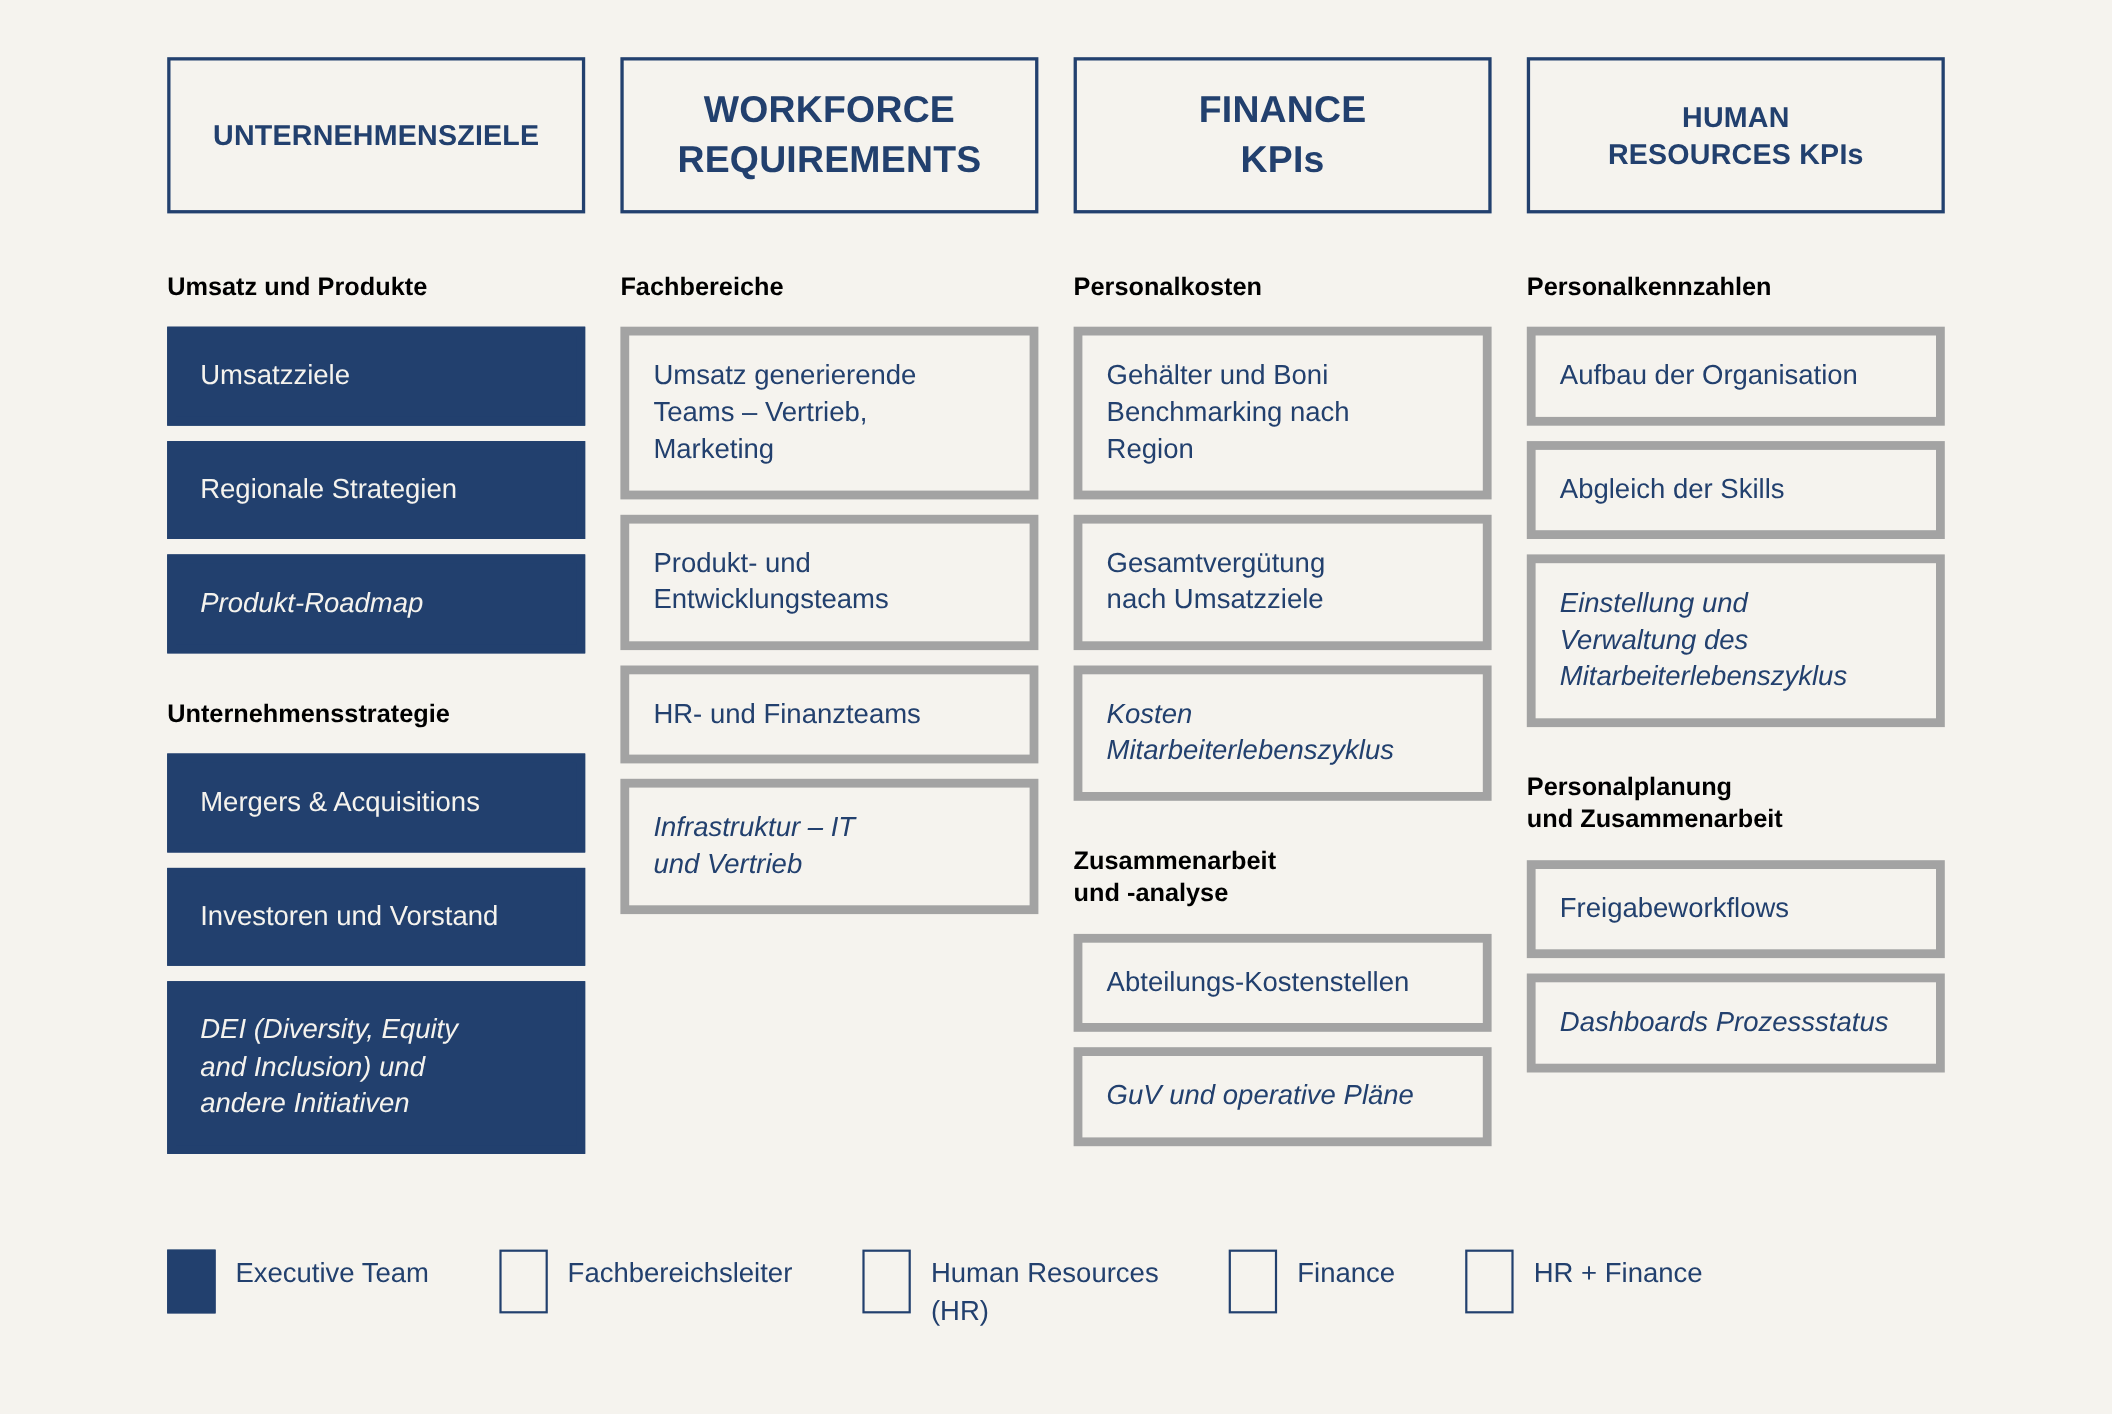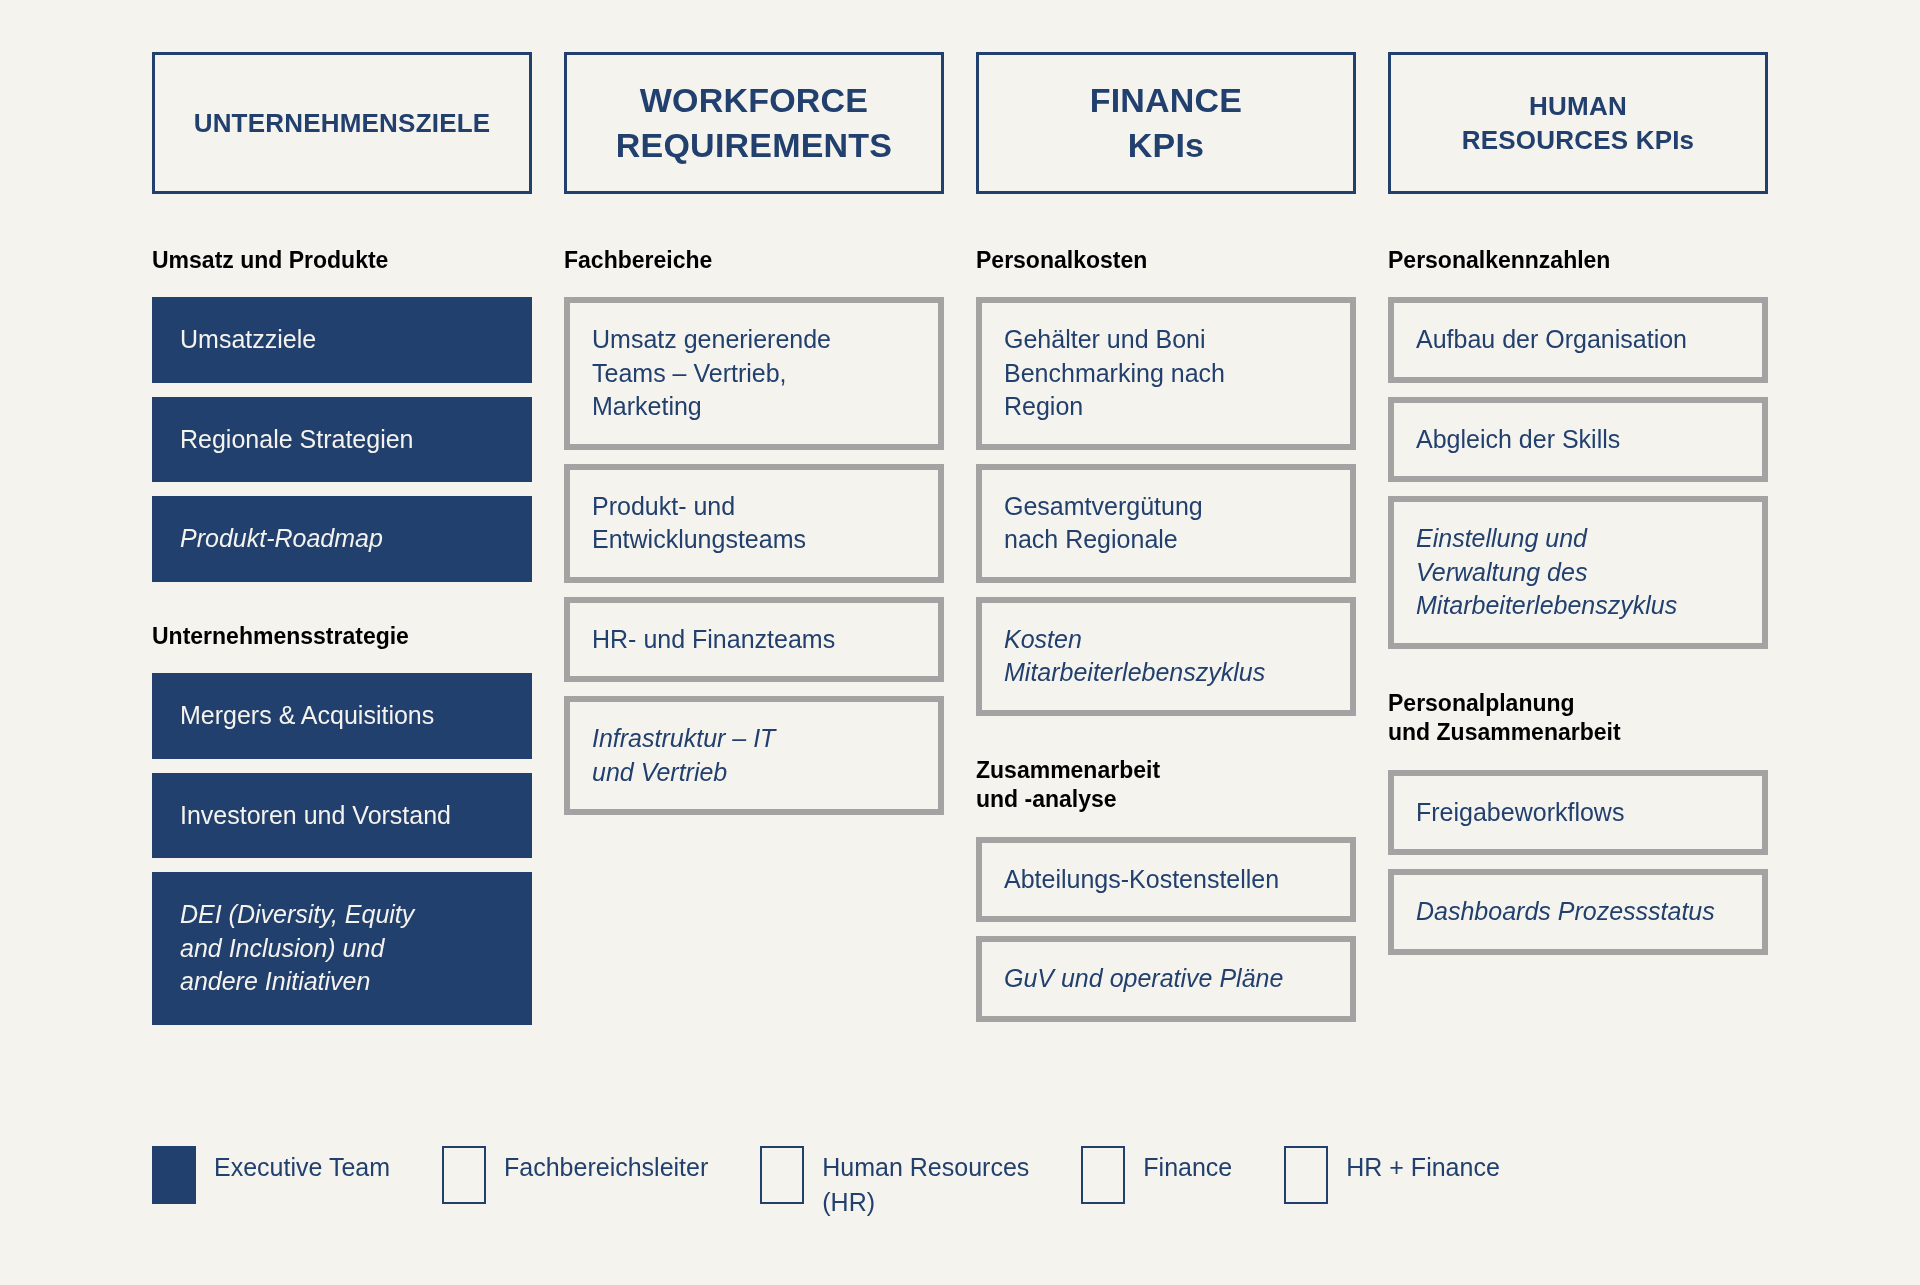--- a/index.html
+++ b/index.html
@@ -70,21 +70,21 @@
     line-height: 1.28;
     color: #000000;
     margin: 0 0 22px 0;
     white-space: pre-line;
   }
   .section-title.spaced { margin-top: 26px; }
 
   
   .item {
     box-sizing: border-box;
-    border: 6px solid #a3a3a3;
+    border: 8px solid #a3a3a3;
     background: transparent;
     color: #22406E;
     font-size: 25px;
     line-height: 1.34;
     padding: 20px 22px;
     margin-bottom: 14px;
     display: flex;
     align-items: center;
     white-space: pre-line;
     min-height: 74px;
@@ -96,25 +96,25 @@
   }
   .item:last-child { margin-bottom: 0; font-style: italic; }
 
   .group { display: block; }
   .group + .section-title { margin-top: 40px; }
 
   
   .legend {
     position: absolute;
     left: 152px;
-    bottom: 66px;
+    bottom: 76px;
     width: 1640px;
     display: flex;
     align-items: flex-start;
-    gap: 0;
+    gap: 12px;
   }
   .legend-entry {
     display: flex;
     align-items: flex-start;
     margin-right: 52px;
   }
   .legend-swatch {
     box-sizing: border-box;
     width: 44px;
     height: 58px;
@@ -178,21 +178,21 @@
         <div class="col-header c3">
           <div class="col-header-text">FINANCE
 KPIs</div>
         </div>
         <div class="section-title">Personalkosten</div>
         <div class="group">
           <div class="item"><span>Gehälter und Boni
 Benchmarking nach
 Region</span></div>
           <div class="item"><span>Gesamtvergütung
-nach Regionale</span></div>
+nach Umsatzziele</span></div>
           <div class="item"><span>Kosten
 Mitarbeiterlebenszyklus</span></div>
         </div>
         <div class="section-title spaced">Zusammenarbeit
 und -analyse</div>
         <div class="group">
           <div class="item"><span>Abteilungs-Kostenstellen</span></div>
           <div class="item"><span>GuV und operative Pläne</span></div>
         </div>
       </div>

